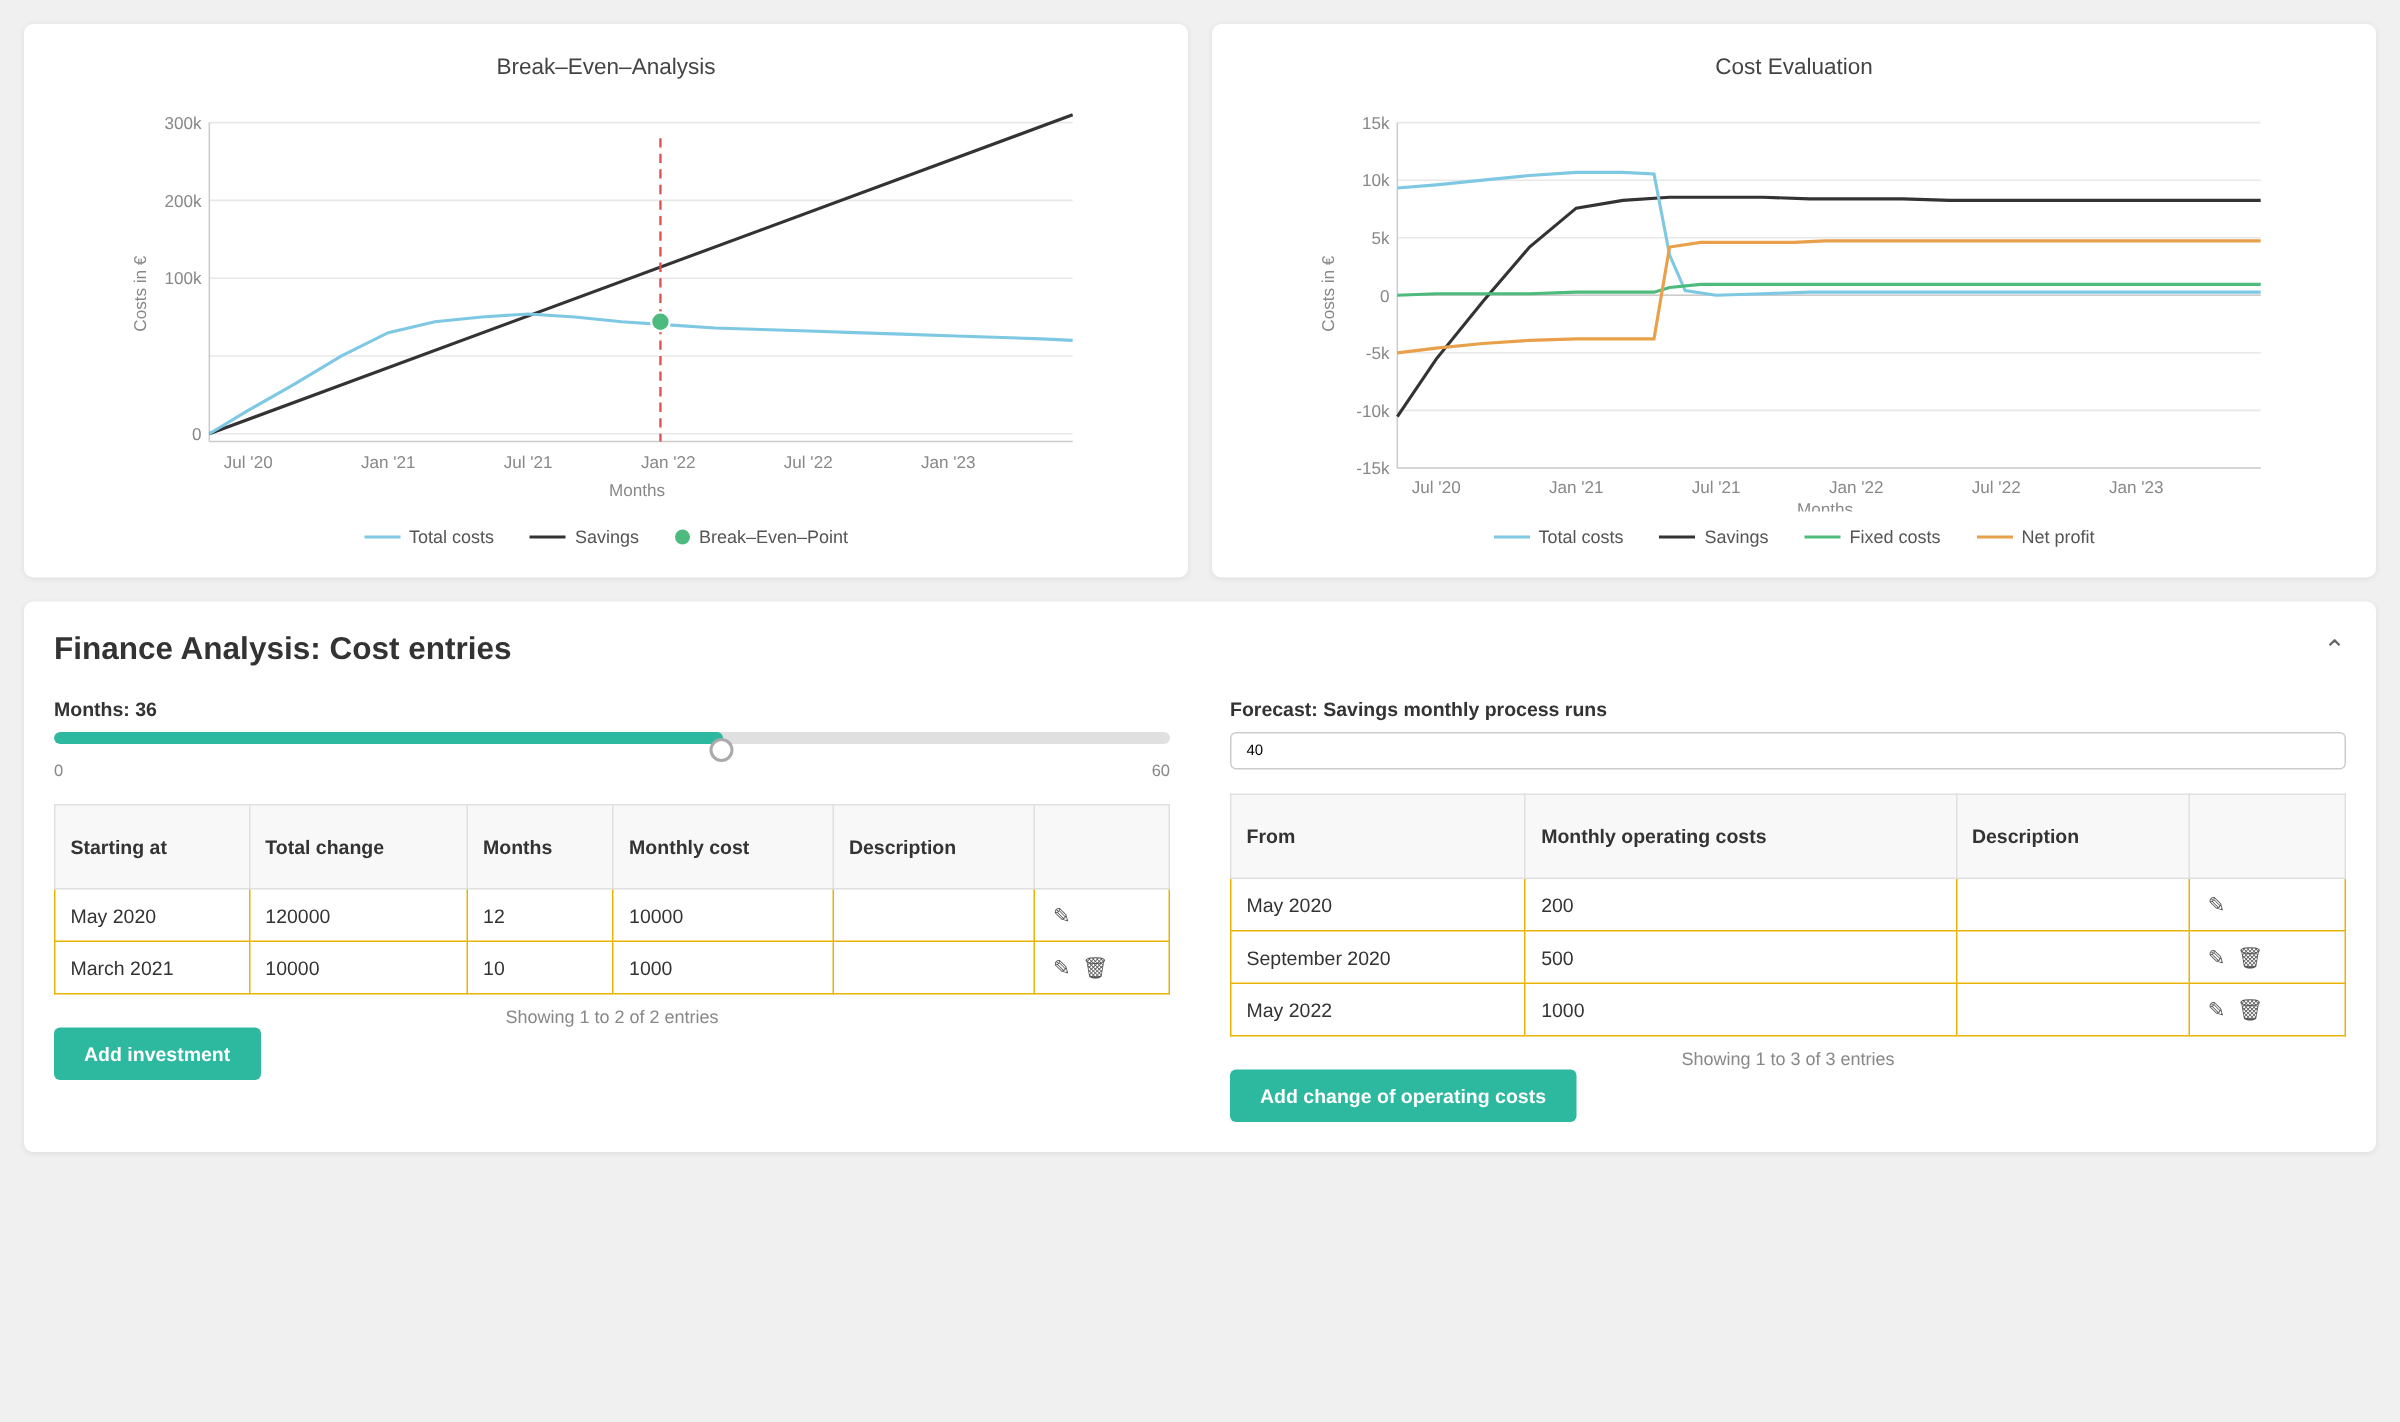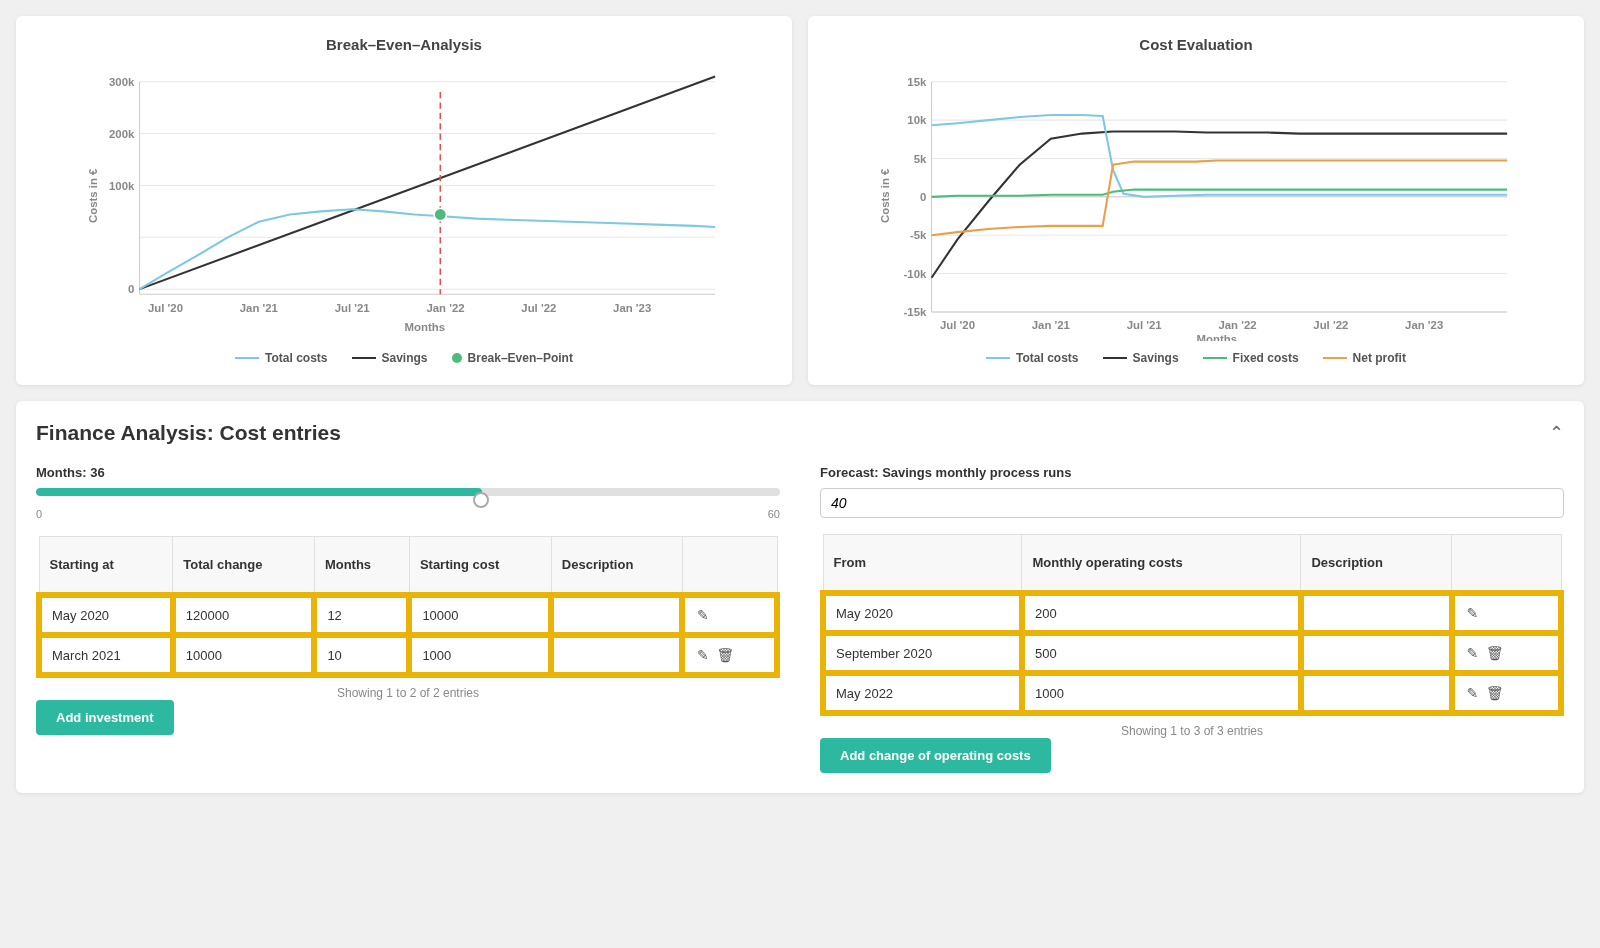--- a/index.html
+++ b/index.html
@@ -16,21 +16,20 @@
       margin-bottom: 16px;
     }
     .card {
       background: #fff;
       border-radius: 6px;
       padding: 20px;
       box-shadow: 0 1px 4px rgba(0,0,0,0.08);
     }
     .chart-card {
       flex: 1;
-      font-weight: bold;
     }
     .chart-title {
       text-align: center;
       font-size: 15px;
       color: #444;
       margin-bottom: 8px;
     }
     .chart-container {
       position: relative;
       width: 100%;
@@ -148,38 +147,37 @@
     .forecast-label {
       font-size: 13px;
       font-weight: bold;
       margin-bottom: 8px;
     }
     .forecast-input {
       width: 100%;
       padding: 6px 10px;
       border: 1px solid #ccc;
       border-radius: 4px;
-      font-size: 14px;
-      font-style: italic;
+      font-size: 10px;
     }
     table {
       width: 100%;
       border-collapse: collapse;
       margin-top: 16px;
       font-size: 13px;
     }
     th {
       background: #f8f8f8;
       border: 1px solid #e0e0e0;
       padding: 20px 10px;
       text-align: left;
       font-weight: bold;
     }
     td {
-      border: 6px solid #eab308;
+      border: 1px solid #eab308;
       padding: 7px 10px;
     }
     .action-btn {
       background: none;
       border: none;
       cursor: pointer;
       color: #555;
       font-size: 14px;
       padding: 2px;
     }
@@ -366,21 +364,21 @@
         <span>60</span>
       </div>
 
       
       <table>
         <thead>
           <tr>
             <th>Starting at</th>
             <th>Total change</th>
             <th>Months</th>
-            <th>Starting cost</th>
+            <th>Monthly cost</th>
             <th>Description</th>
             <th></th>
           </tr>
         </thead>
         <tbody>
           <tr>
             <td>May 2020</td>
             <td>120000</td>
             <td>12</td>
             <td>10000</td>

